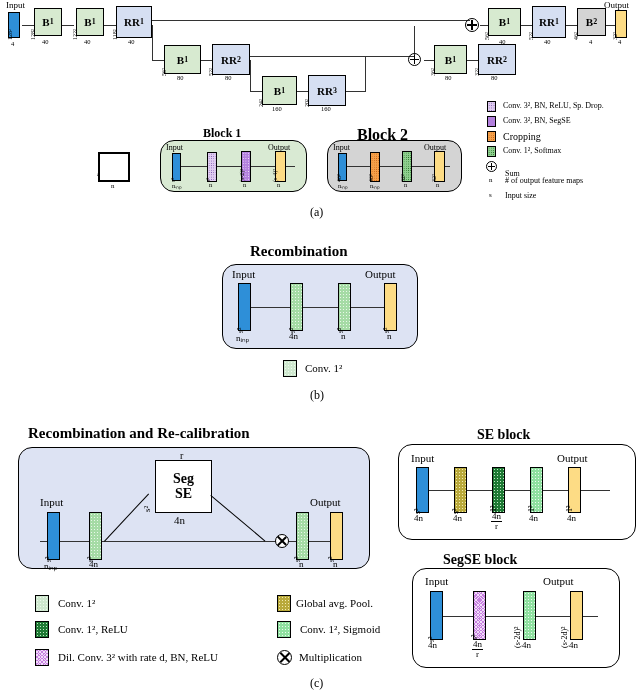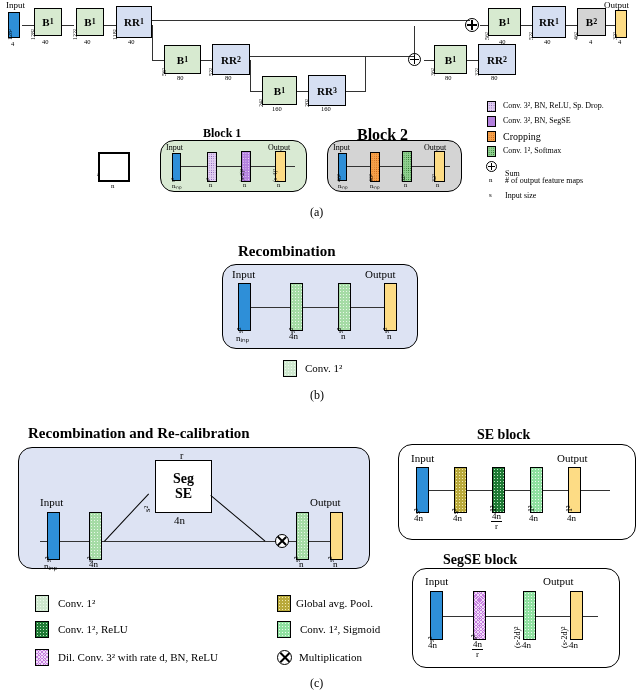--- a/index.html
+++ b/index.html
@@ -203,21 +203,21 @@
   <div class="lbl" style="left:404px;top:181px;font-size:6.5px;">n</div>
 
   <div class="bar" style="left:434px;top:151px;width:11px;height:31px;background:#fddc85;"></div>
   <div class="vlbl" style="left:431px;top:182px;font-size:6px;">32²</div>
   <div class="lbl" style="left:436px;top:181px;font-size:6.5px;">n</div>
 </div>
 
 <div class="lbl" style="left:310px;top:205px;font-size:12px;">(a)</div>
 
 <div>
-  <div class="title" style="left:238px;top:243px;font-size:15px;">Recombination</div>
+  <div class="title" style="left:250px;top:243px;font-size:15px;">Recombination</div>
   <div class="panelbox pb-blue" style="left:222px;top:264px;width:196px;height:85px;"></div>
   <div class="hline" style="left:245px;top:307px;width:150px;"></div>
   <div class="lbl" style="left:232px;top:268px;font-size:11px;">Input</div>
   <div class="lbl" style="left:365px;top:268px;font-size:11px;">Output</div>
 
   <div class="bar" style="left:238px;top:283px;width:13px;height:48px;background:#2e8fd8;"></div>
   <div class="vlbl" style="left:236px;top:333px;font-size:8px;">s²</div>
   <div class="lbl" style="left:236px;top:331px;font-size:9px;">nᵢₙₚ</div>
 
   <div class="bar" style="left:290px;top:283px;width:13px;height:48px;background:#a5dba5;background-image:radial-gradient(#e8f7e8 0.6px,transparent 0.7px);background-size:3px 3px;"></div>

